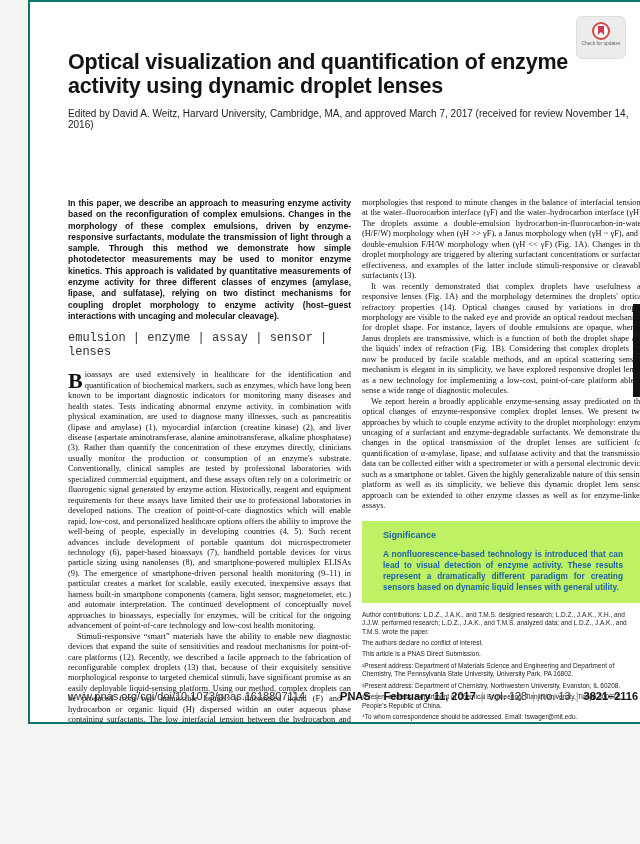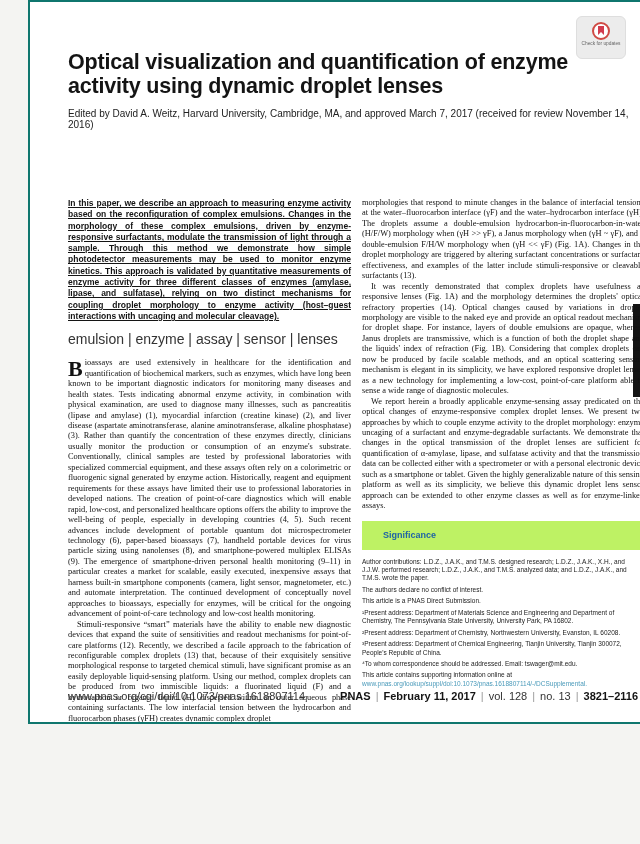--- a/index.html
+++ b/index.html
@@ -39,22 +39,22 @@
          letter-spacing:-.2px;color:#141414;}
   .authors{margin-top:10px;font-size:9.5px;font-weight:bold;color:#141414;}
   .affils{margin-top:9px;font-size:7.4px;line-height:1.45;color:#222;}
   .edited{margin-top:9px;font-size:10px;color:#222;}
 
   
   .col{position:absolute;top:196px;width:283px;}
   .col-left{left:38px;}
   .col-right{left:332px;width:282px;}
 
-  .abstract{margin:0;font-size:8.5px;font-weight:bold;line-height:1.33;text-align:justify;color:#141414;text-decoration:underline;}
-  .keywords{margin:9px 0 11px;font-size:14px;color:#333;}
+  .abstract{margin:0;font-size:8.5px;font-weight:bold;line-height:1.33;text-align:justify;color:#141414;}
+  .keywords{margin:9px 0 11px;font-size:12px;color:#333;font-family:Liberation Mono, monospace;}
 
   .body{margin:0;font-family:"Liberation Serif","DejaVu Serif",serif;
         font-size:8.4px;line-height:1.245;text-align:justify;color:#111;}
   .body.indent{text-indent:9px;}
   .dropcap{float:left;font-size:22px;line-height:.8;font-weight:bold;padding:2px 2px 0 0;}
 
   
   .sig{margin-top:9px;background:#bef264;padding:9px 21px 10px;box-sizing:border-box;}
   .sig-head{font-size:9px;font-weight:bold;color:#1e63a5;}
   .sig-body{margin:9px 0 0;font-size:8.3px;font-weight:bold;line-height:1.33;
@@ -107,20 +107,21 @@
     <p class="body indent">Stimuli-responsive “smart” materials have the ability to enable new diagnostic devices that expand the suite of sensitivities and readout mechanisms for point-of-care platforms (12). Recently, we described a facile approach to the fabrication of reconfigurable complex droplets (13) that, because of their exquisitely sensitive morphological response to targeted chemical stimuli, have significant promise as an easily deployable liquid-sensing platform. Using our method, complex droplets can be produced from two immiscible liquids: a fluorinated liquid (F) and a hydrocarbon or organic liquid (H) dispersed within an outer aqueous phase containing surfactants. The low interfacial tension between the hydrocarbon and fluorocarbon phases (γFH) creates dynamic complex droplet</p>
   </div>
 
   <div class="col col-right">
     <p class="body">morphologies that respond to minute changes in the balance of interfacial tensions at the water–fluorocarbon interface (γF) and the water–hydrocarbon interface (γH). The droplets assume a double-emulsion hydrocarbon-in-fluorocarbon-in-water (H/F/W) morphology when (γH &gt;&gt; γF), a Janus morphology when (γH ~ γF), and a double-emulsion F/H/W morphology when (γH &lt;&lt; γF) (Fig. 1A). Changes in the droplet morphology are triggered by altering surfactant concentrations or surfactant effectiveness, and examples of the latter include stimuli-responsive or cleavable surfactants (13).</p>
     <p class="body indent">It was recently demonstrated that complex droplets have usefulness as responsive lenses (Fig. 1A) and the morphology determines the droplets' optical refractory properties (14). Optical changes caused by variations in droplet morphology are visible to the naked eye and provide an optical readout mechanism for droplet shape. For instance, layers of double emulsions are opaque, whereas Janus droplets are transmissive, which is a function of both the droplet shape and the liquids' index of refraction (Fig. 1B). Considering that complex droplets can now be produced by facile scalable methods, and an optical scattering sensing mechanism is elegant in its simplicity, we have explored responsive droplet lenses as a new technology for implementing a low-cost, point-of-care platform able to sense a wide range of diagnostic molecules.</p>
     <p class="body indent">We report herein a broadly applicable enzyme-sensing assay predicated on the optical changes of enzyme-responsive complex droplet lenses. We present two approaches by which to couple enzyme activity to the droplet morphology: enzyme uncaging of a surfactant and enzyme-degradable surfactants. We demonstrate that changes in the optical transmission of the droplet lenses are sufficient for quantification of α-amylase, lipase, and sulfatase activity and that the transmission data can be collected either with a spectrometer or with a personal electronic device such as a smartphone or tablet. Given the highly generalizable nature of this sensing platform as well as its simplicity, we believe this dynamic droplet lens sensor approach can be extended to other enzyme classes as well as for enzyme-linked assays.</p>
 
     <div class="sig">
       <div class="sig-head">Significance</div>
+      <p class="sig-body">A nonfluorescence-based technology is introduced that can lead to visual detection of enzyme activity. These results represent a dramatically different paradigm for creating sensors based on dynamic liquid lenses with general utility.</p>
     </div>
 
     <div class="footnotes">
       <p>Author contributions: L.D.Z., J.A.K., and T.M.S. designed research; L.D.Z., J.A.K., X.H., and J.J.W. performed research; L.D.Z., J.A.K., and T.M.S. analyzed data; and L.D.Z., J.A.K., and T.M.S. wrote the paper.</p>
       <p>The authors declare no conflict of interest.</p>
       <p>This article is a PNAS Direct Submission.</p>
       <p>¹Present address: Department of Materials Science and Engineering and Department of Chemistry, The Pennsylvania State University, University Park, PA 16802.</p>
       <p>²Present address: Department of Chemistry, Northwestern University, Evanston, IL 60208.</p>
       <p>³Present address: Department of Chemical Engineering, Tianjin University, Tianjin 300072, People's Republic of China.</p>
       <p>⁴To whom correspondence should be addressed. Email: tswager@mit.edu.</p>

